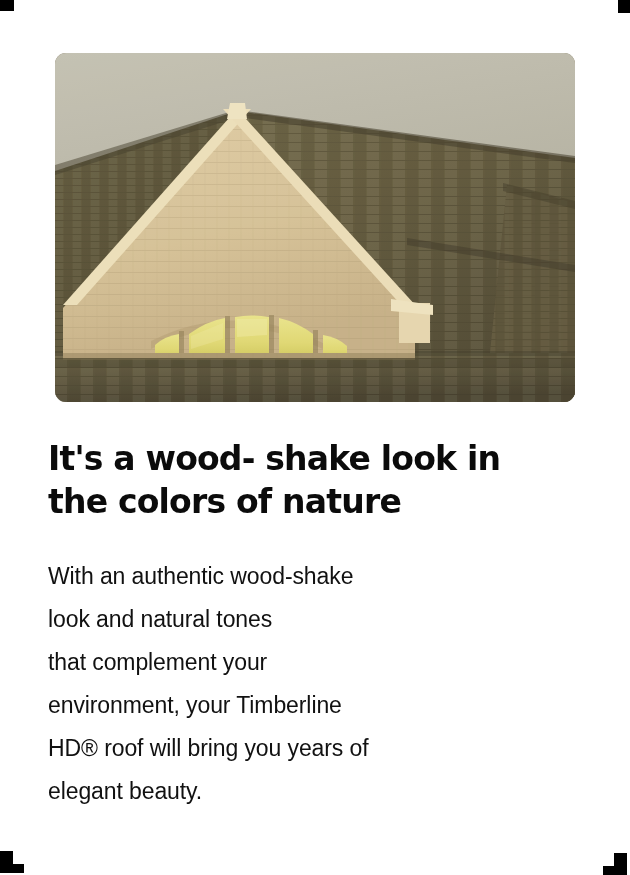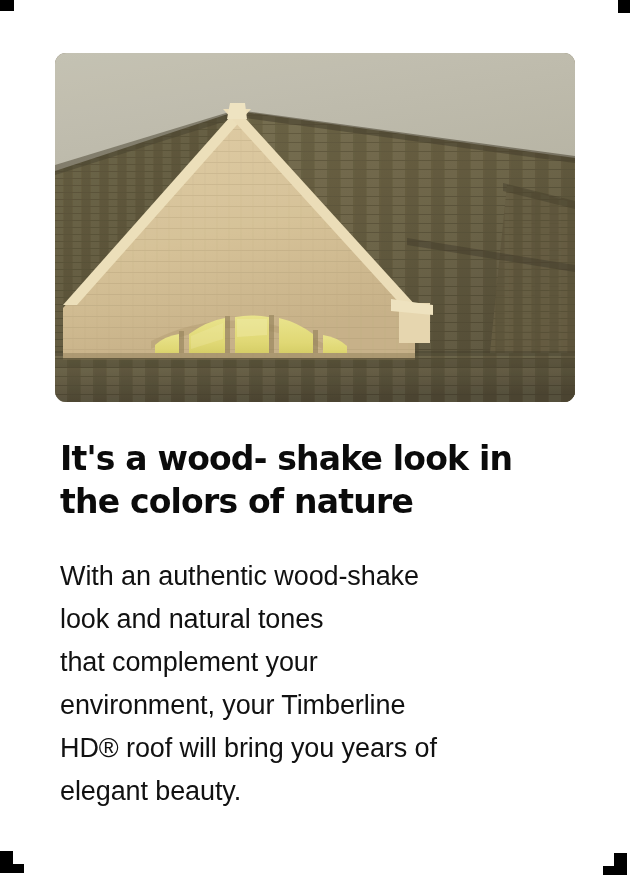--- a/index.html
+++ b/index.html
@@ -58,40 +58,40 @@
     height: 349px;
     border-radius: 11px;
     overflow: hidden;
     background: #7a7258;
   }
   .photo-svg { display: block; width: 100%; height: 100%; }
 
   
   .text-block {
     position: absolute;
-    left: 60px;
+    left: 48px;
     top: 437px;
     width: 525px;
   }
   .headline {
     margin: 0;
     font-family: "DejaVu Sans", sans-serif;
     font-weight: 700;
     font-size: 33px;
     line-height: 43px;
     letter-spacing: -0.8px;
     color: #0b0b0b;
     white-space: pre-line;
   }
   .body-copy {
     margin: 0;
     padding-top: 32px;
     font-family: "Liberation Sans", sans-serif;
     font-weight: 400;
-    font-size: 27px;
+    font-size: 23px;
     line-height: 43px;
     letter-spacing: -0.1px;
     color: #111111;
     white-space: pre-line;
   }
 </style>
 </head>
 <body>
 
 <div class="corner-marker" id="marker-tl"></div>

